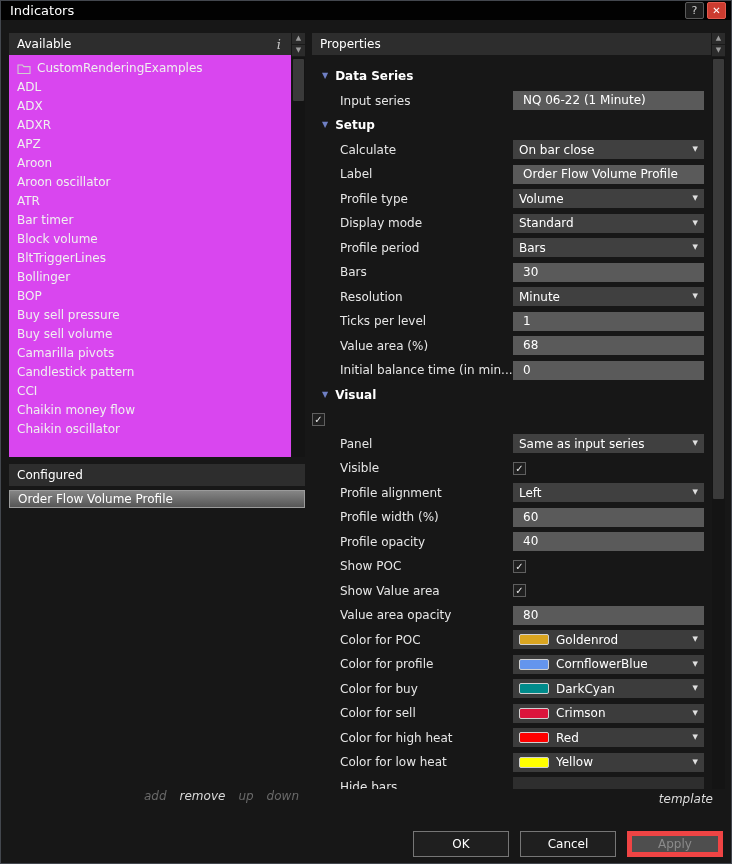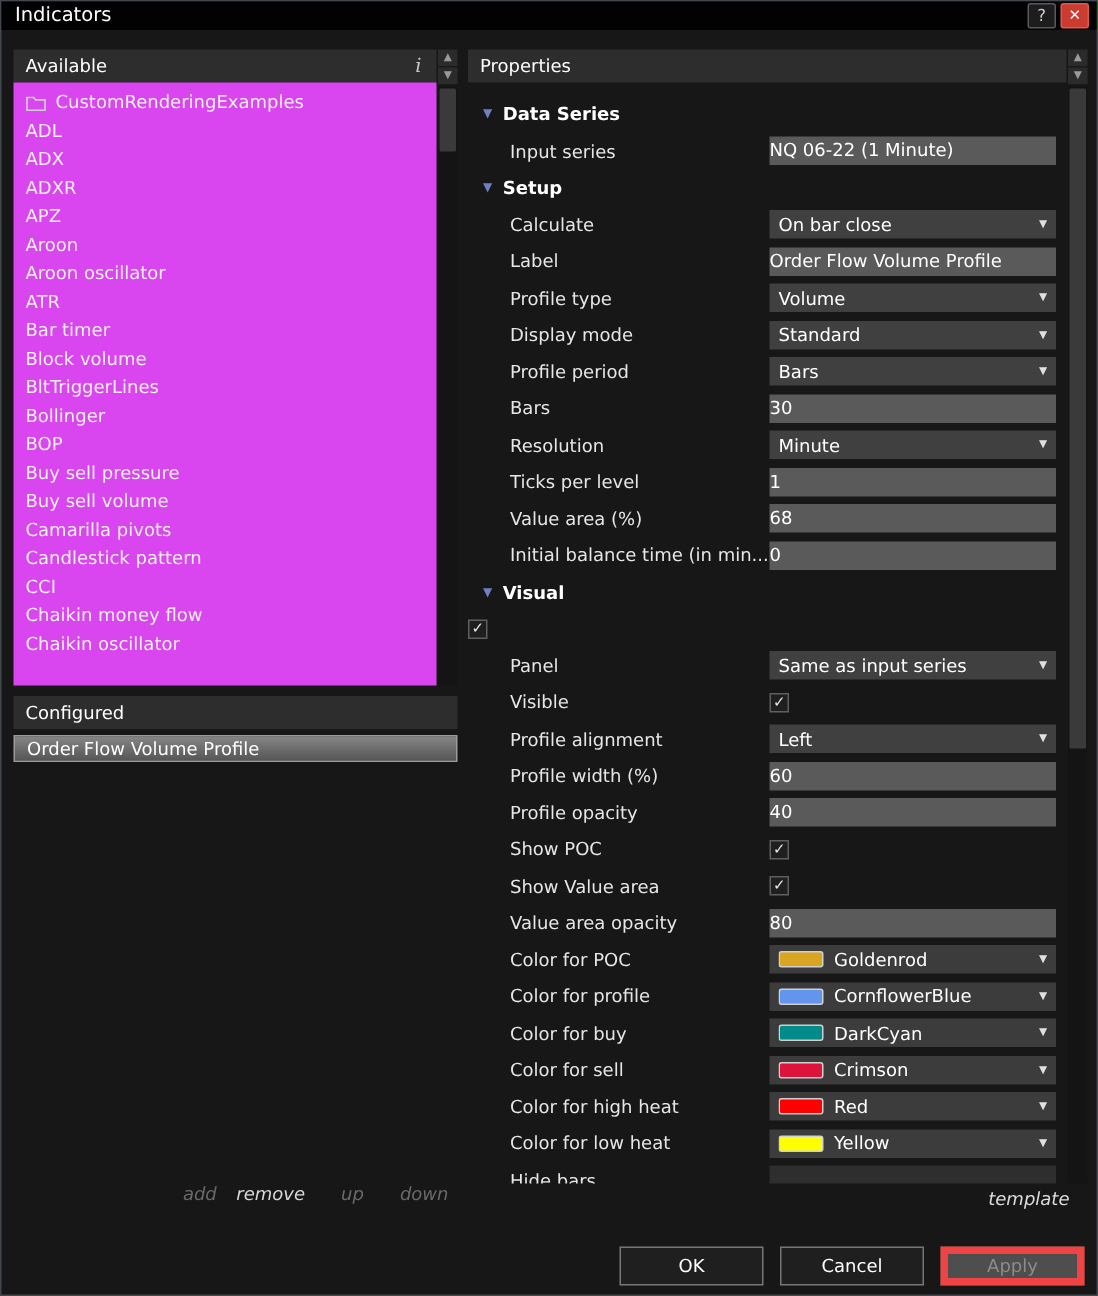--- a/index.html
+++ b/index.html
@@ -67,37 +67,37 @@
   .configured-list { margin-top: 4px; }
   .configured-item {
     height: 18px; line-height: 16px; padding-left: 8px;
     background: linear-gradient(180deg, #858585, #565656);
     border: 1px solid #9b9b9b; color: #fff; cursor: default;
   }
   .actions-row {
     position: absolute; bottom: 18px; right: 6px;
     display: flex; gap: 13px; font-style: italic; font-size: 12px;
   }
-  .action-disabled { color: #6a6a6a; margin-left: 11px; }
+  .action-disabled { color: #6a6a6a; }
   .action-enabled { color: #d8d8d8; }
 
   
   .right-panel { position: absolute; left: 311px; top: 32px; width: 413px; }
   .props-body { height: 756px; display: flex; }
   .props-main { flex: 1; display: flex; flex-direction: column; min-width: 0; }
   .props-rows { flex: 1; overflow: hidden; padding-top: 9px; }
   .prow { height: 24.5px; display: flex; align-items: center; }
   .section-row { padding-left: 10px; gap: 7px; }
   .section-caret { color: #6f7fc4; font-size: 8px; line-height: 8px; }
   .section-label { font-weight: bold; color: #fff; }
   .field-label { padding-left: 28px; flex: 1; color: #e6e6e6; white-space: nowrap; overflow: hidden; }
   .control { width: 191px; margin-right: 7px; flex: none; }
   .textbox {
     height: 19px; line-height: 19px; background: #5a5a5a; color: #fff;
-    padding: 0 0; white-space: nowrap; overflow: hidden; cursor: text;
+    padding: 0 10px; white-space: nowrap; overflow: hidden; cursor: text;
   }
   .dropdown {
     height: 19px; background: #404040; color: #fff;
     display: flex; align-items: center; justify-content: space-between;
     padding: 0 6px; cursor: default;
   }
   .dd-chevron { font-size: 7px; color: #e0e0e0; line-height: 7px; }
   .color-dropdown { background: #3c3c3c; }
   .swatch-wrap { display: flex; align-items: center; gap: 7px; overflow: hidden; }
   .swatch { width: 30px; height: 11px; border: 1px solid #d0d0d0; border-radius: 2px; flex: none; }

